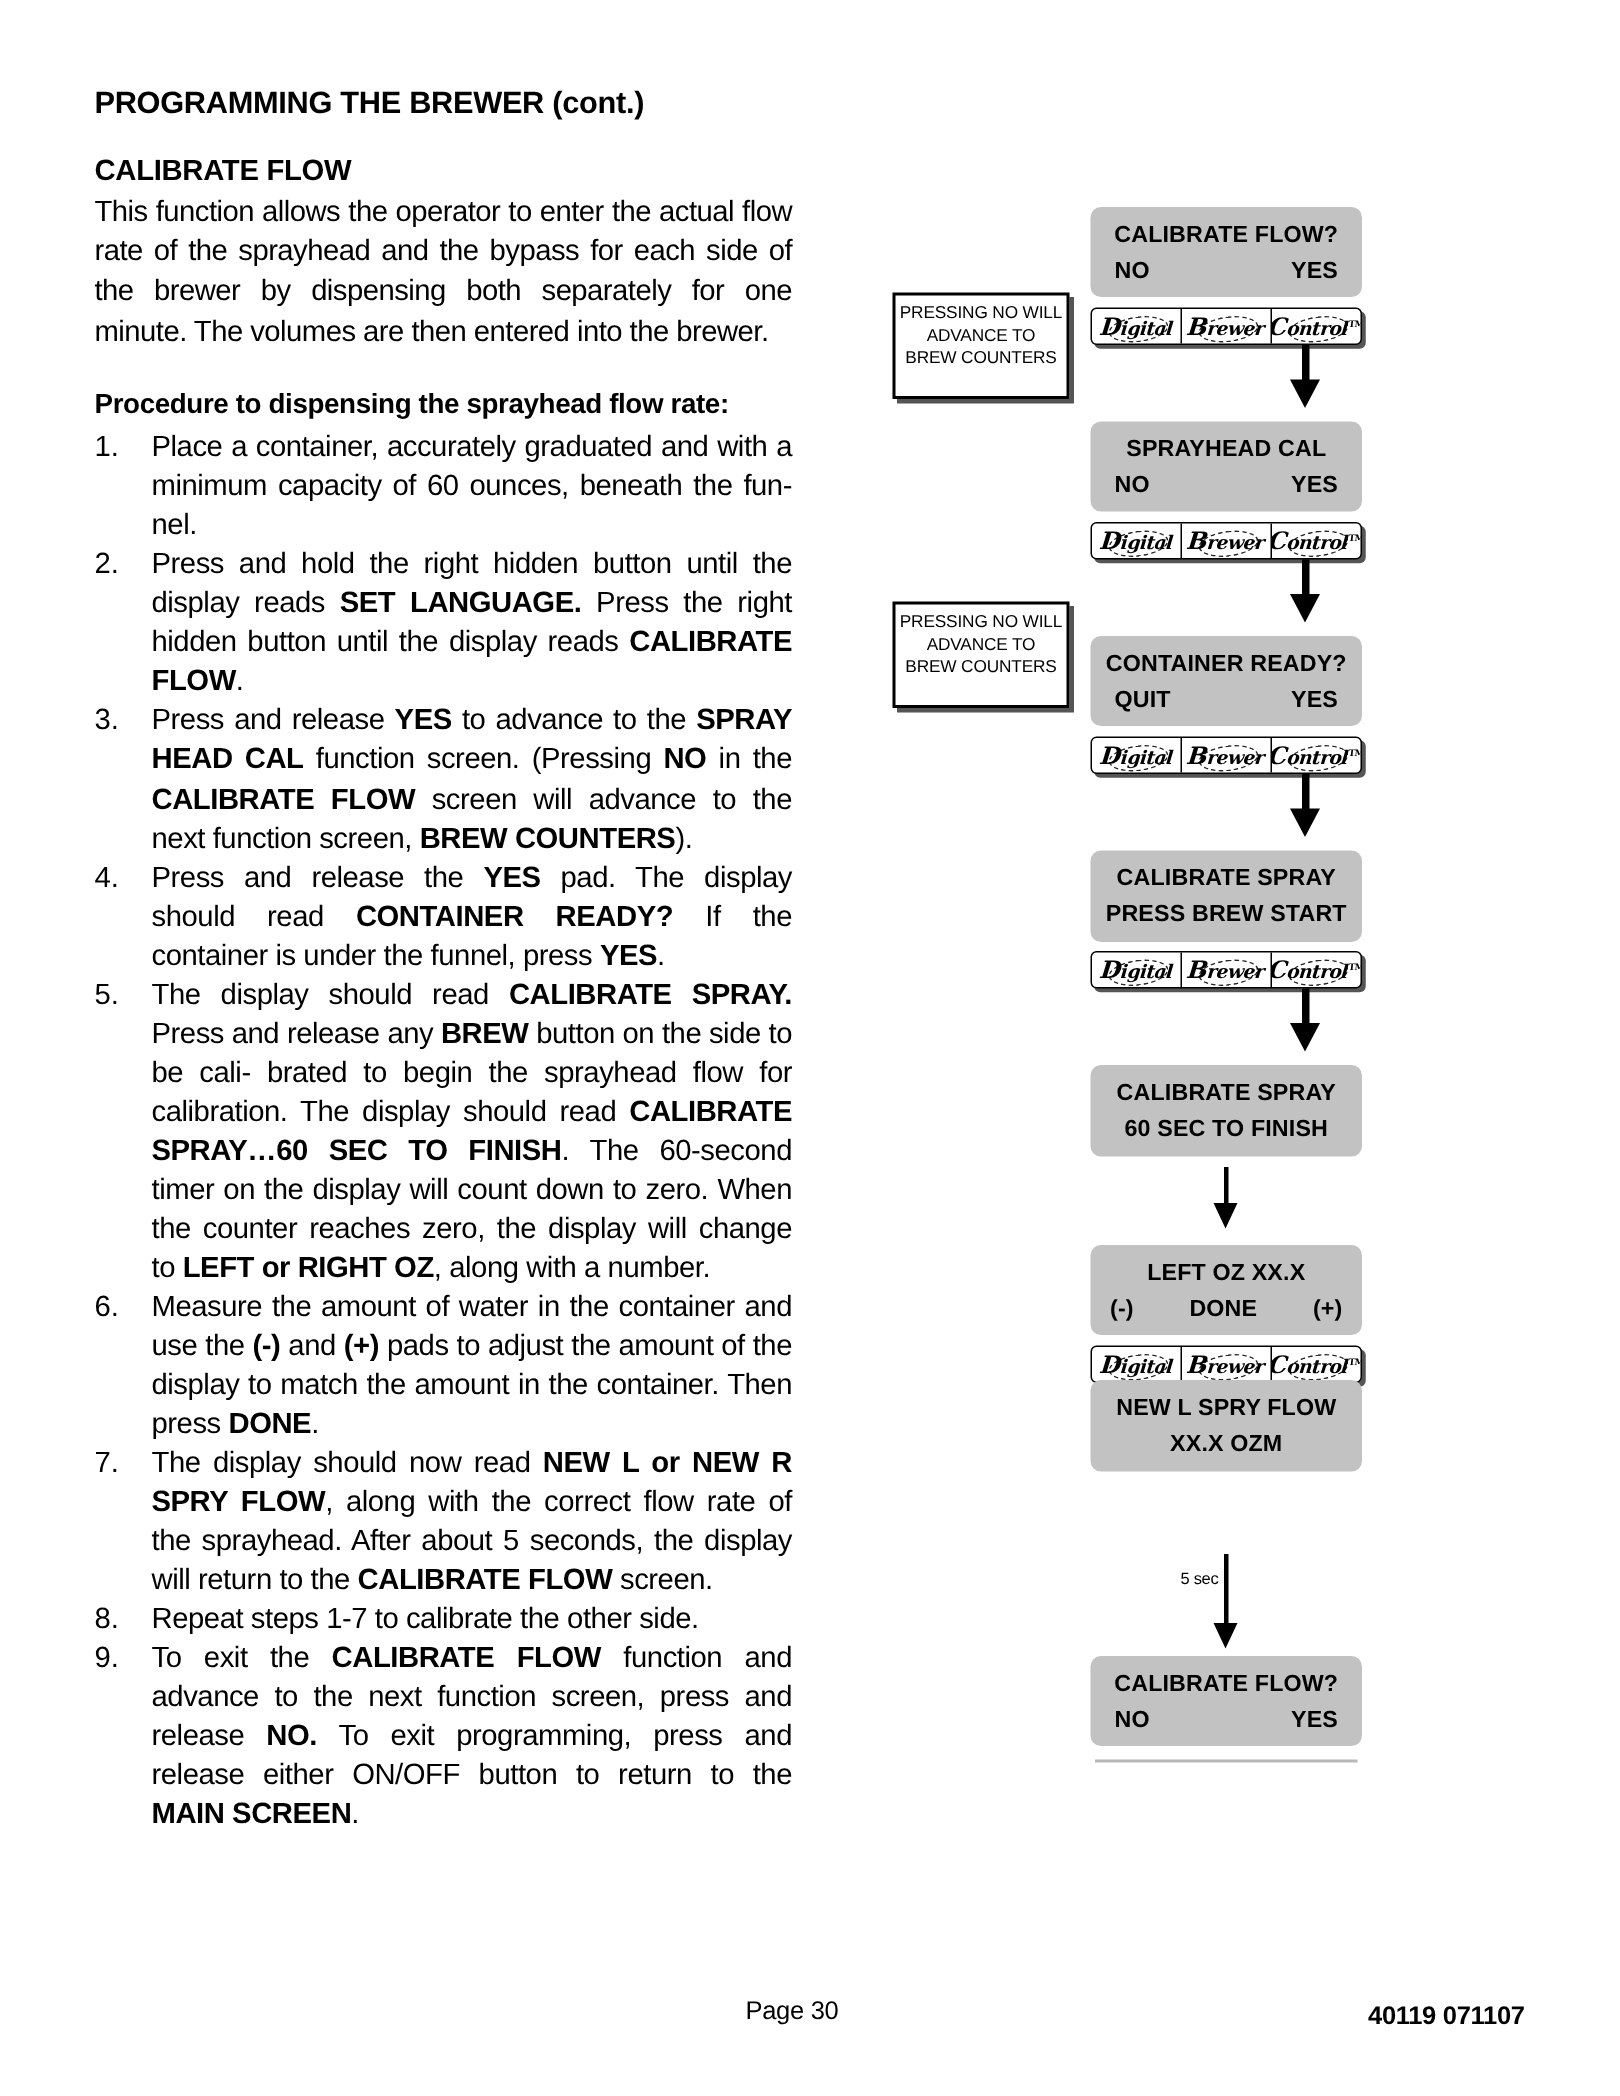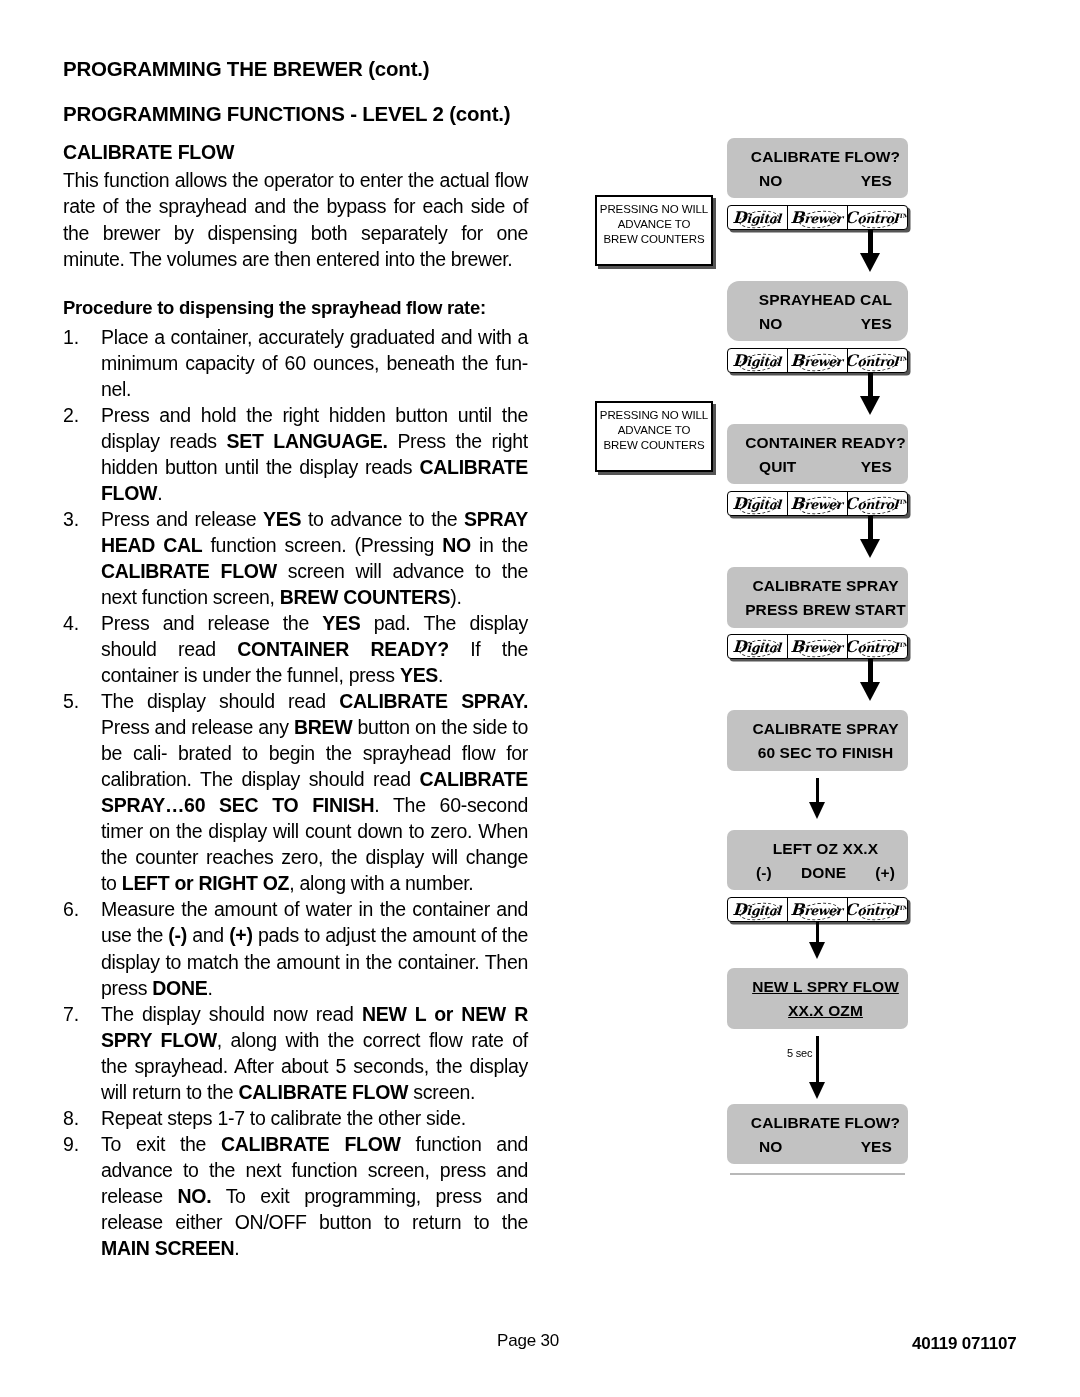--- a/index.html
+++ b/index.html
@@ -116,21 +116,21 @@
     width: 345px;
     height: 1040px;
   }
   .screen-box {
     position: absolute;
     left: 137px;
     width: 181px;
     background: #c2c2c2;
     border-radius: 7px;
     box-sizing: border-box;
-    padding: 7px 0 7px 16px;
+    padding: 7px 0 7px 0;
   }
   .screen-line {
     font-size: 15.5px;
     font-weight: bold;
     letter-spacing: 0.1px;
     line-height: 1.0;
     text-align: center;
     padding: 4px 0;
   }
   .screen-opts {
@@ -250,21 +250,20 @@
     height: 2px;
     background: #b8b8b8;
   }
 </style>
 </head>
 <body>
 
 <div class="text-col">
 
   <h1 class="head-main">PROGRAMMING THE BREWER (cont.)</h1>
-  <h2 class="head-sub">PROGRAMMING FUNCTIONS - LEVEL  2 (cont.)</h2>
   <h3 class="head-sect">CALIBRATE FLOW</h3>
   <p class="intro">
     This function allows the operator to enter the actual flow
     rate of the sprayhead and the bypass for each side of the
     brewer by dispensing both separately for one minute.
     The volumes are then entered into the brewer.
   </p>
 
   <h4 class="proc-head">Procedure to dispensing the sprayhead flow rate:</h4>
 
@@ -346,21 +345,21 @@
     </div>
     <div class="logocell">
       <span class="logotext"><span class="cap">C</span>ontrol<span class="tm">TM</span></span>
       <span class="swoosh"></span>
     </div>
   </div>
 
   <div class="arrow" style="left:278px; top:100px; height:27px;"></div>
   <div class="arrowhead" style="left:270px; top:123px;"></div>
 
-  <div class="screen-box" style="top:151px;border-radius:12px;">
+  <div class="screen-box" style="top:151px;">
     <div class="screen-line">SPRAYHEAD  CAL</div>
     <div class="screen-opts">
       <span>NO</span>
       <span>YES</span>
     </div>
   </div>
   <div class="logobar" style="top:218px;">
     <div class="logocell">
       <span class="logotext"><span class="cap">D</span>igital</span>
       <span class="swoosh"></span>
@@ -452,21 +451,21 @@
     </div>
     <div class="logocell">
       <span class="logotext"><span class="cap">C</span>ontrol<span class="tm">TM</span></span>
       <span class="swoosh"></span>
     </div>
   </div>
 
   <div class="arrow arrow-thin" style="left:226px; top:792px; height:26px;"></div>
   <div class="arrowhead arrowhead-thin" style="left:219px; top:812px;"></div>
 
-  <div class="screen-box" style="top:838px;text-decoration:underline;">
+  <div class="screen-box" style="top:790px;">
     <div class="screen-line">NEW L SPRY FLOW</div>
     <div class="screen-line">XX.X  OZM</div>
   </div>
 
   <div class="arrow arrow-thin" style="left:226px; top:906px; height:52px;"></div>
   <div class="sec-label" style="left:197px; top:917px;">5 sec</div>
   <div class="arrowhead arrowhead-thin" style="left:219px; top:952px;"></div>
 
   <div class="screen-box" style="top:974px;">
     <div class="screen-line">CALIBRATE FLOW?</div>

